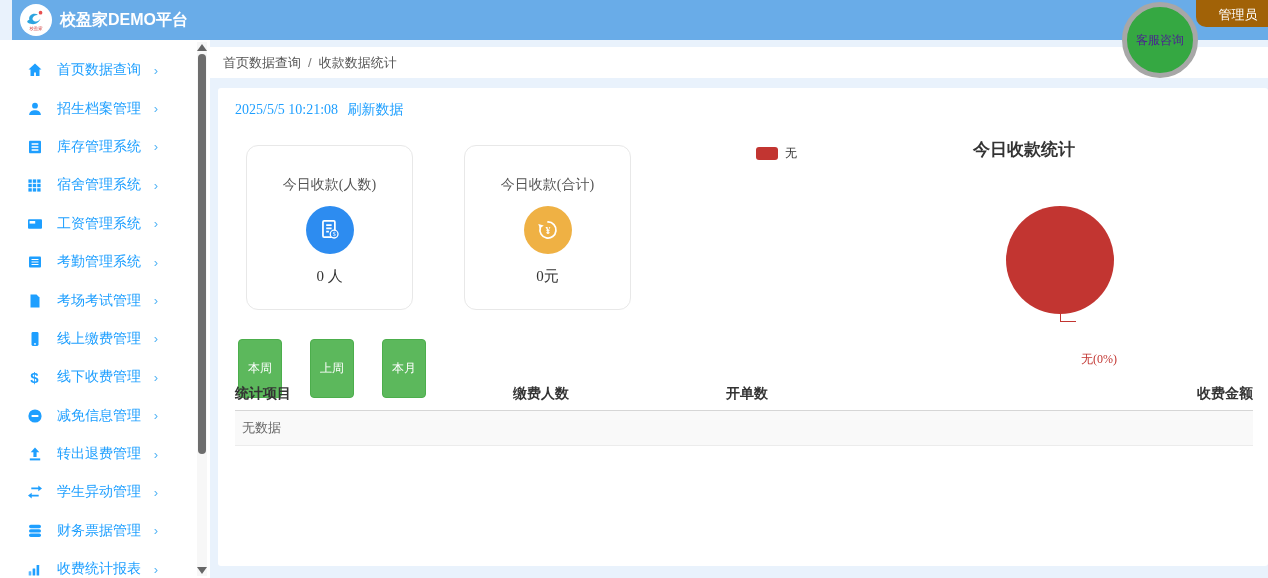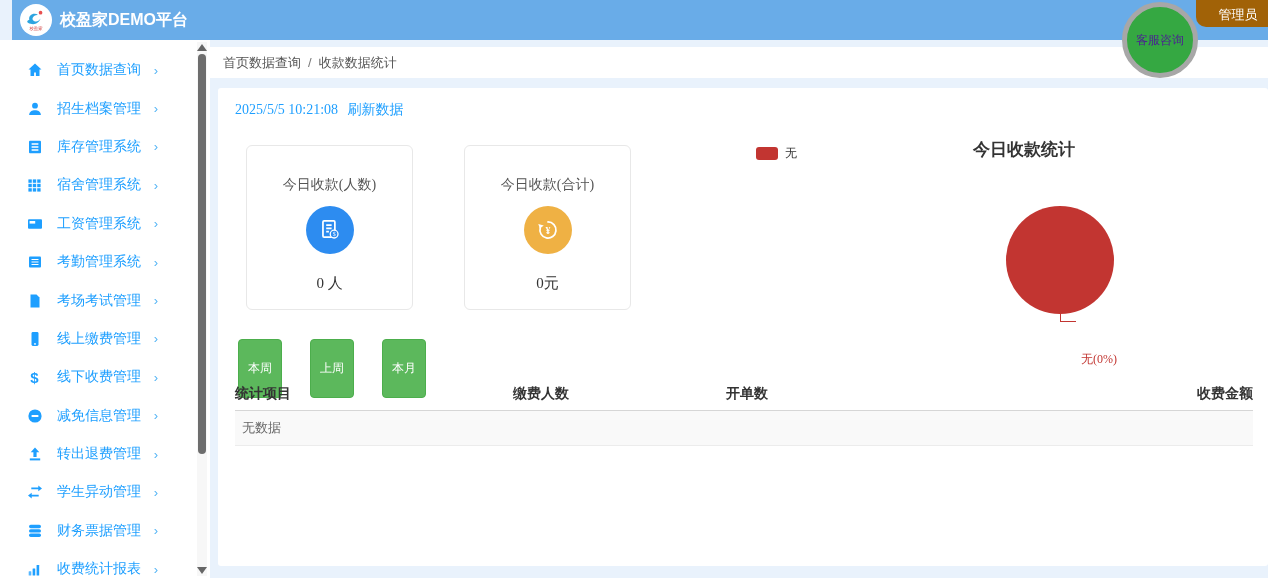--- a/index.html
+++ b/index.html
@@ -37,28 +37,28 @@
   .main { position:absolute; left:210px; top:40px; width:1058px; height:538px; background:#e9f2fc; }
   .breadcrumb-bar { position:absolute; left:0; top:7px; width:1058px; height:31px; background:#fff;
                     display:flex; align-items:center; padding-left:13px; font-size:13px; color:#555; }
   .breadcrumb-bar .sep { margin:0 7px; color:#777; }
 
   .content-card { position:absolute; left:8px; top:48px; width:1050px; height:478px; background:#fff; border-radius:3px;font-family:Liberation Serif, serif; }
 
   .refresh-row { position:absolute; left:17px; top:13px; font-size:14px; color:#1e9fff; }
   .refresh-link { margin-left:6px; cursor:pointer; }
 
-  .stat-card { position:absolute; top:57px; width:167px; height:165px; background:#fff; border:1px solid #e8e8e8; border-radius:6px; text-align:center; }
+  .stat-card { position:absolute; top:57px; width:167px; height:165px; background:#fff; border:1px solid #e8e8e8; border-radius:12px; text-align:center; }
   .stat-card.c1 { left:28px; }
   .stat-card.c2 { left:246px; }
   .stat-title { margin-top:30px; font-size:14px; color:#555; }
   .stat-icon { width:48px; height:48px; border-radius:50%; margin:12px auto 0; display:flex; align-items:center; justify-content:center; }
   .stat-icon.blue { background:#2d8cf0; }
   .stat-icon.orange { background:#efb144; }
-  .stat-value { margin-top:20px; font-size:15px; color:#333; }
+  .stat-value { margin-top:13px; font-size:15px; color:#333; }
 
   
   .legend { position:absolute; left:538px; top:57px; display:flex; align-items:center; cursor:pointer; }
   .legend-swatch { width:22px; height:13px; border-radius:3px; background:#c23531; }
   .legend-label { margin-left:7px; font-size:12px; color:#333; }
   .chart-title { position:absolute; left:706px; top:50px; width:200px; text-align:center; font-size:17px; font-weight:bold; color:#333; }
   .pie { position:absolute; left:788px; top:118px; width:108px; height:108px; border-radius:50%; background:#c23531; cursor:pointer; }
   .pie-line-v { position:absolute; left:842px; top:216px; width:1px; height:17px; background:#c23531; }
   .pie-line-h { position:absolute; left:842px; top:233px; width:16px; height:1px; background:#c23531; }
   .pie-label { position:absolute; left:863px; top:226px; font-size:12px; color:#c23531;margin-top:37px; }

